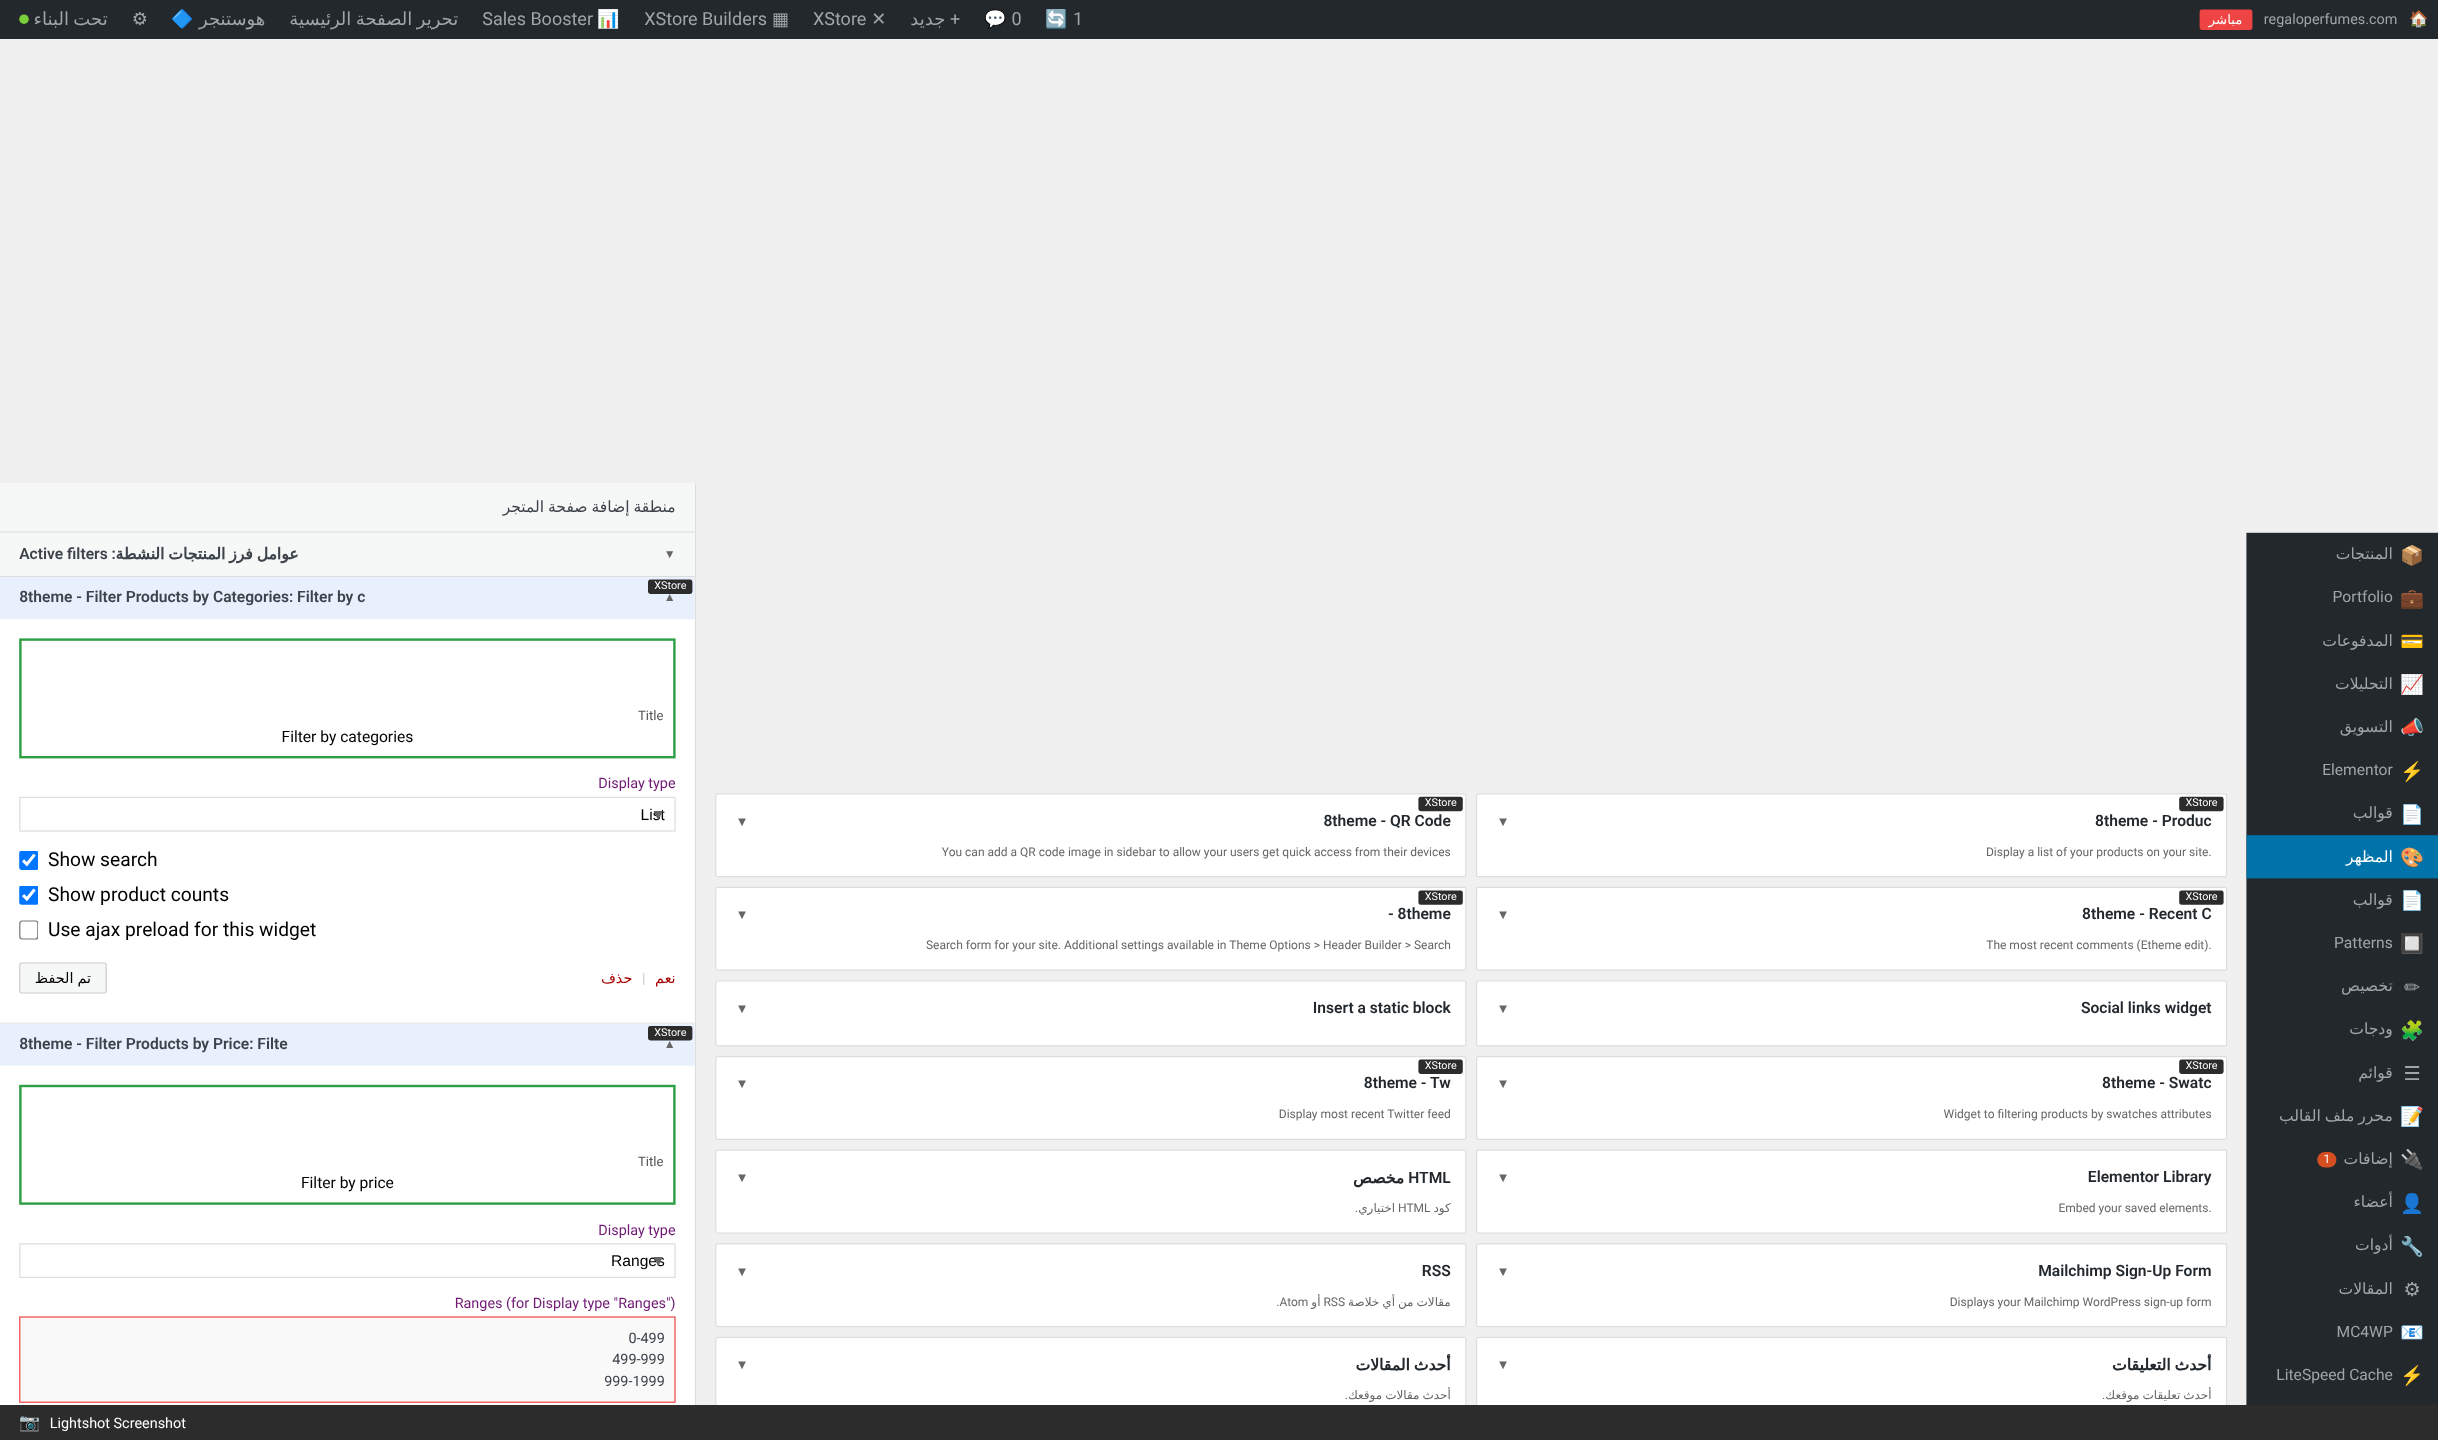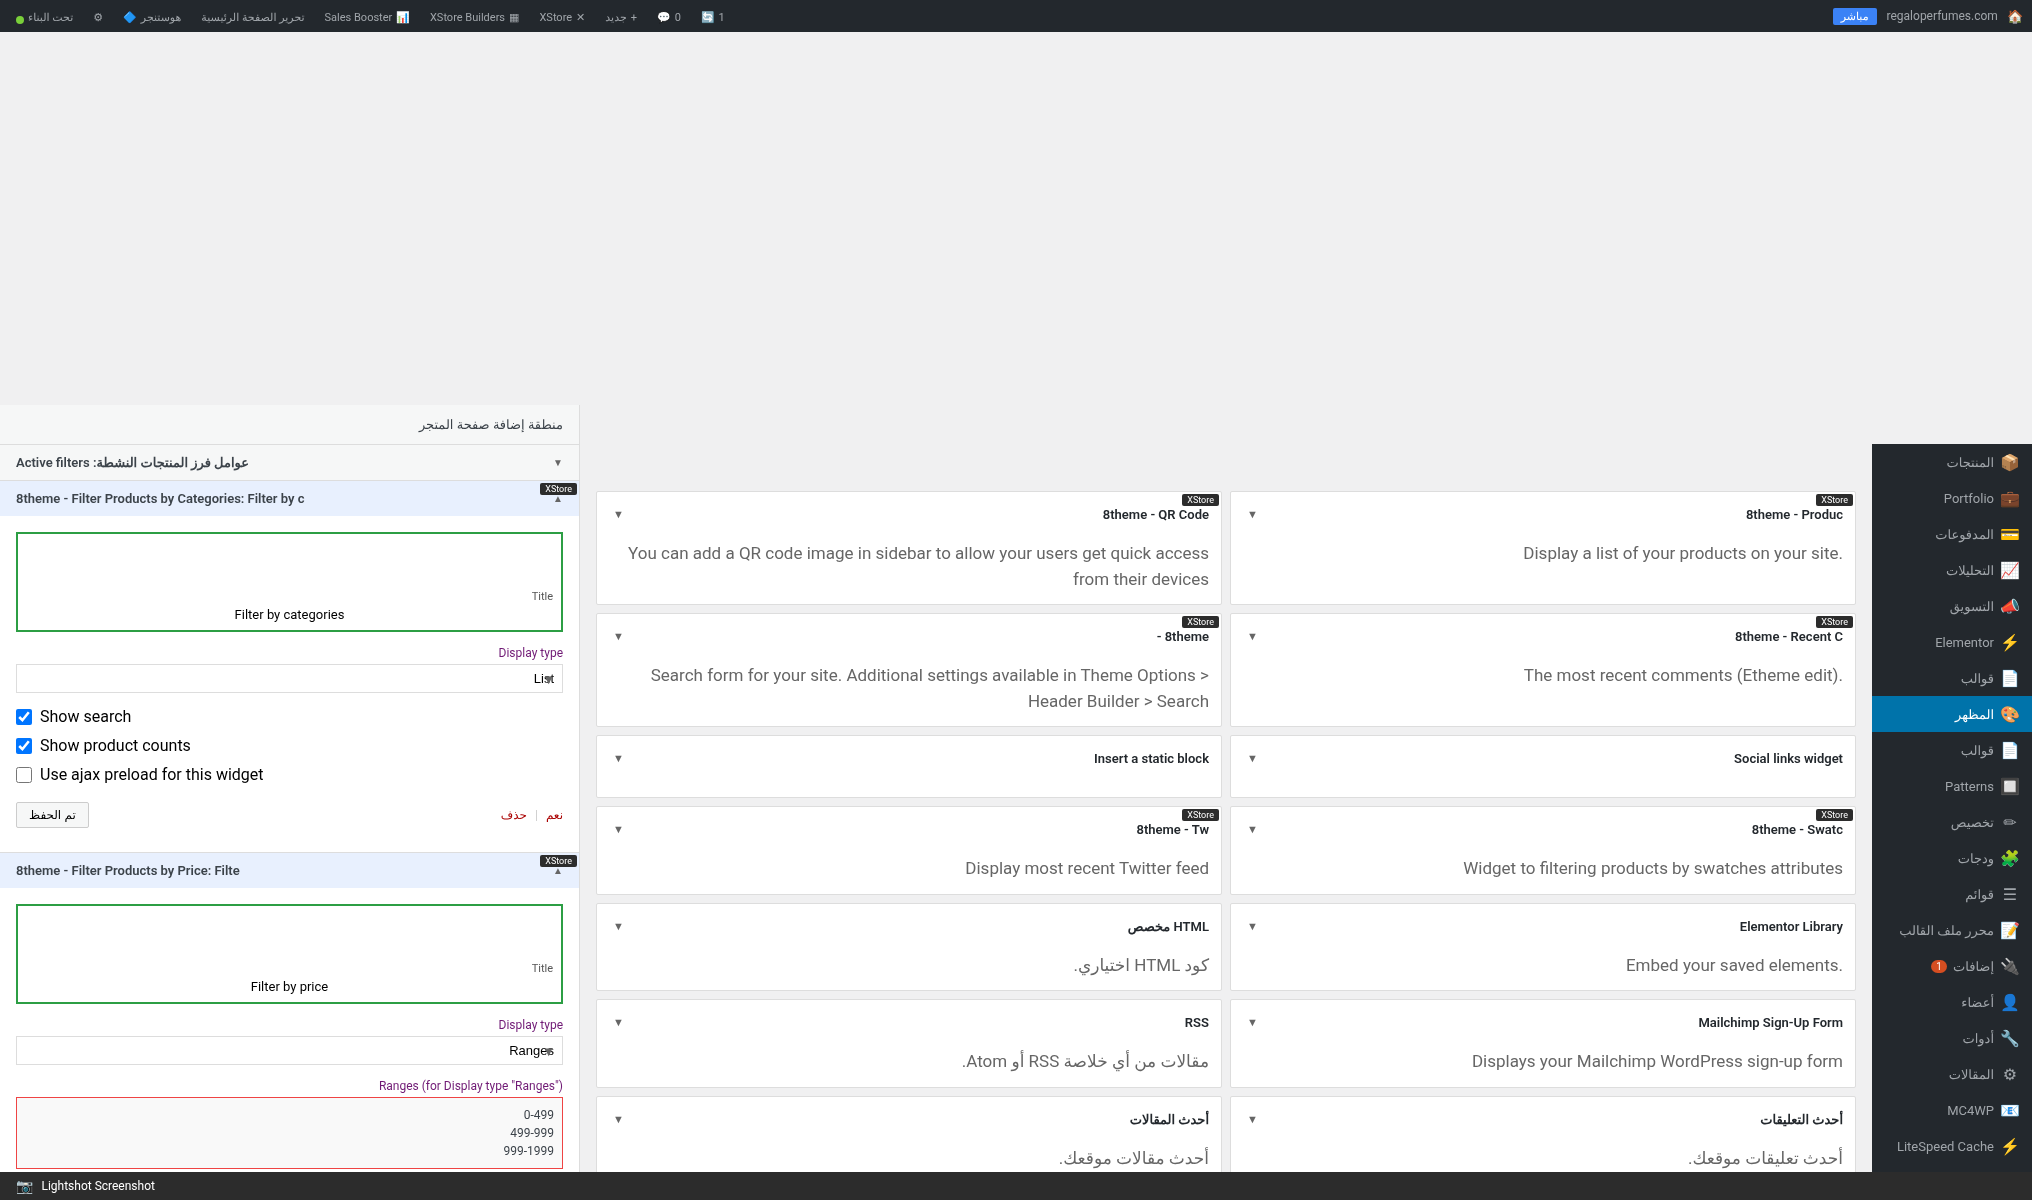--- a/index.html
+++ b/index.html
@@ -23,30 +23,30 @@
       left: 0;
       right: 0;
       z-index: 9999;
       gap: 4px;
     }
     .adminbar-item {
       color: #a0a5aa;
       padding: 0 8px;
       height: 16px;
       display: flex;
-      align-items: flex-end;
+      align-items: center;
       gap: 4px;
-      font-size: 11px;
+      font-size: 15px;
       cursor: pointer;
       white-space: nowrap;
     }
     .adminbar-item .dot { width: 8px; height: 8px; border-radius: 50%; background: #00b9eb; }
     .adminbar-item .dot.green { background: #7ad03a; }
     .adminbar-item-live {
-      background: #3b82f6;
+      background: #ef4444;
       color: #fff;
       padding: 2px 8px;
       border-radius: 2px;
       font-size: 11px;
     }
     .adminbar-right {
       margin-left: auto;
       display: flex;
       align-items: center;
       gap: 2px;
@@ -309,26 +309,25 @@
       margin-bottom: 8px;
     }
     .widget-card-title {
       font-size: 13px;
       font-weight: 600;
       color: #23282d;
       text-align: right;
       direction: rtl;
     }
     .widget-card-desc {
-      font-size: 17px;
+      font-size: 10px;
       color: #666;
       text-align: right;
       direction: rtl;
       line-height: 1.5;
-      margin-top: 16px;
     }
     .widget-card .xstore-badge {
       background: #2c2c2c;
       color: #fff;
       font-size: 9px;
       padding: 1px 5px;
       border-radius: 2px;
       position: absolute;
       top: 2px;
       right: 2px;

